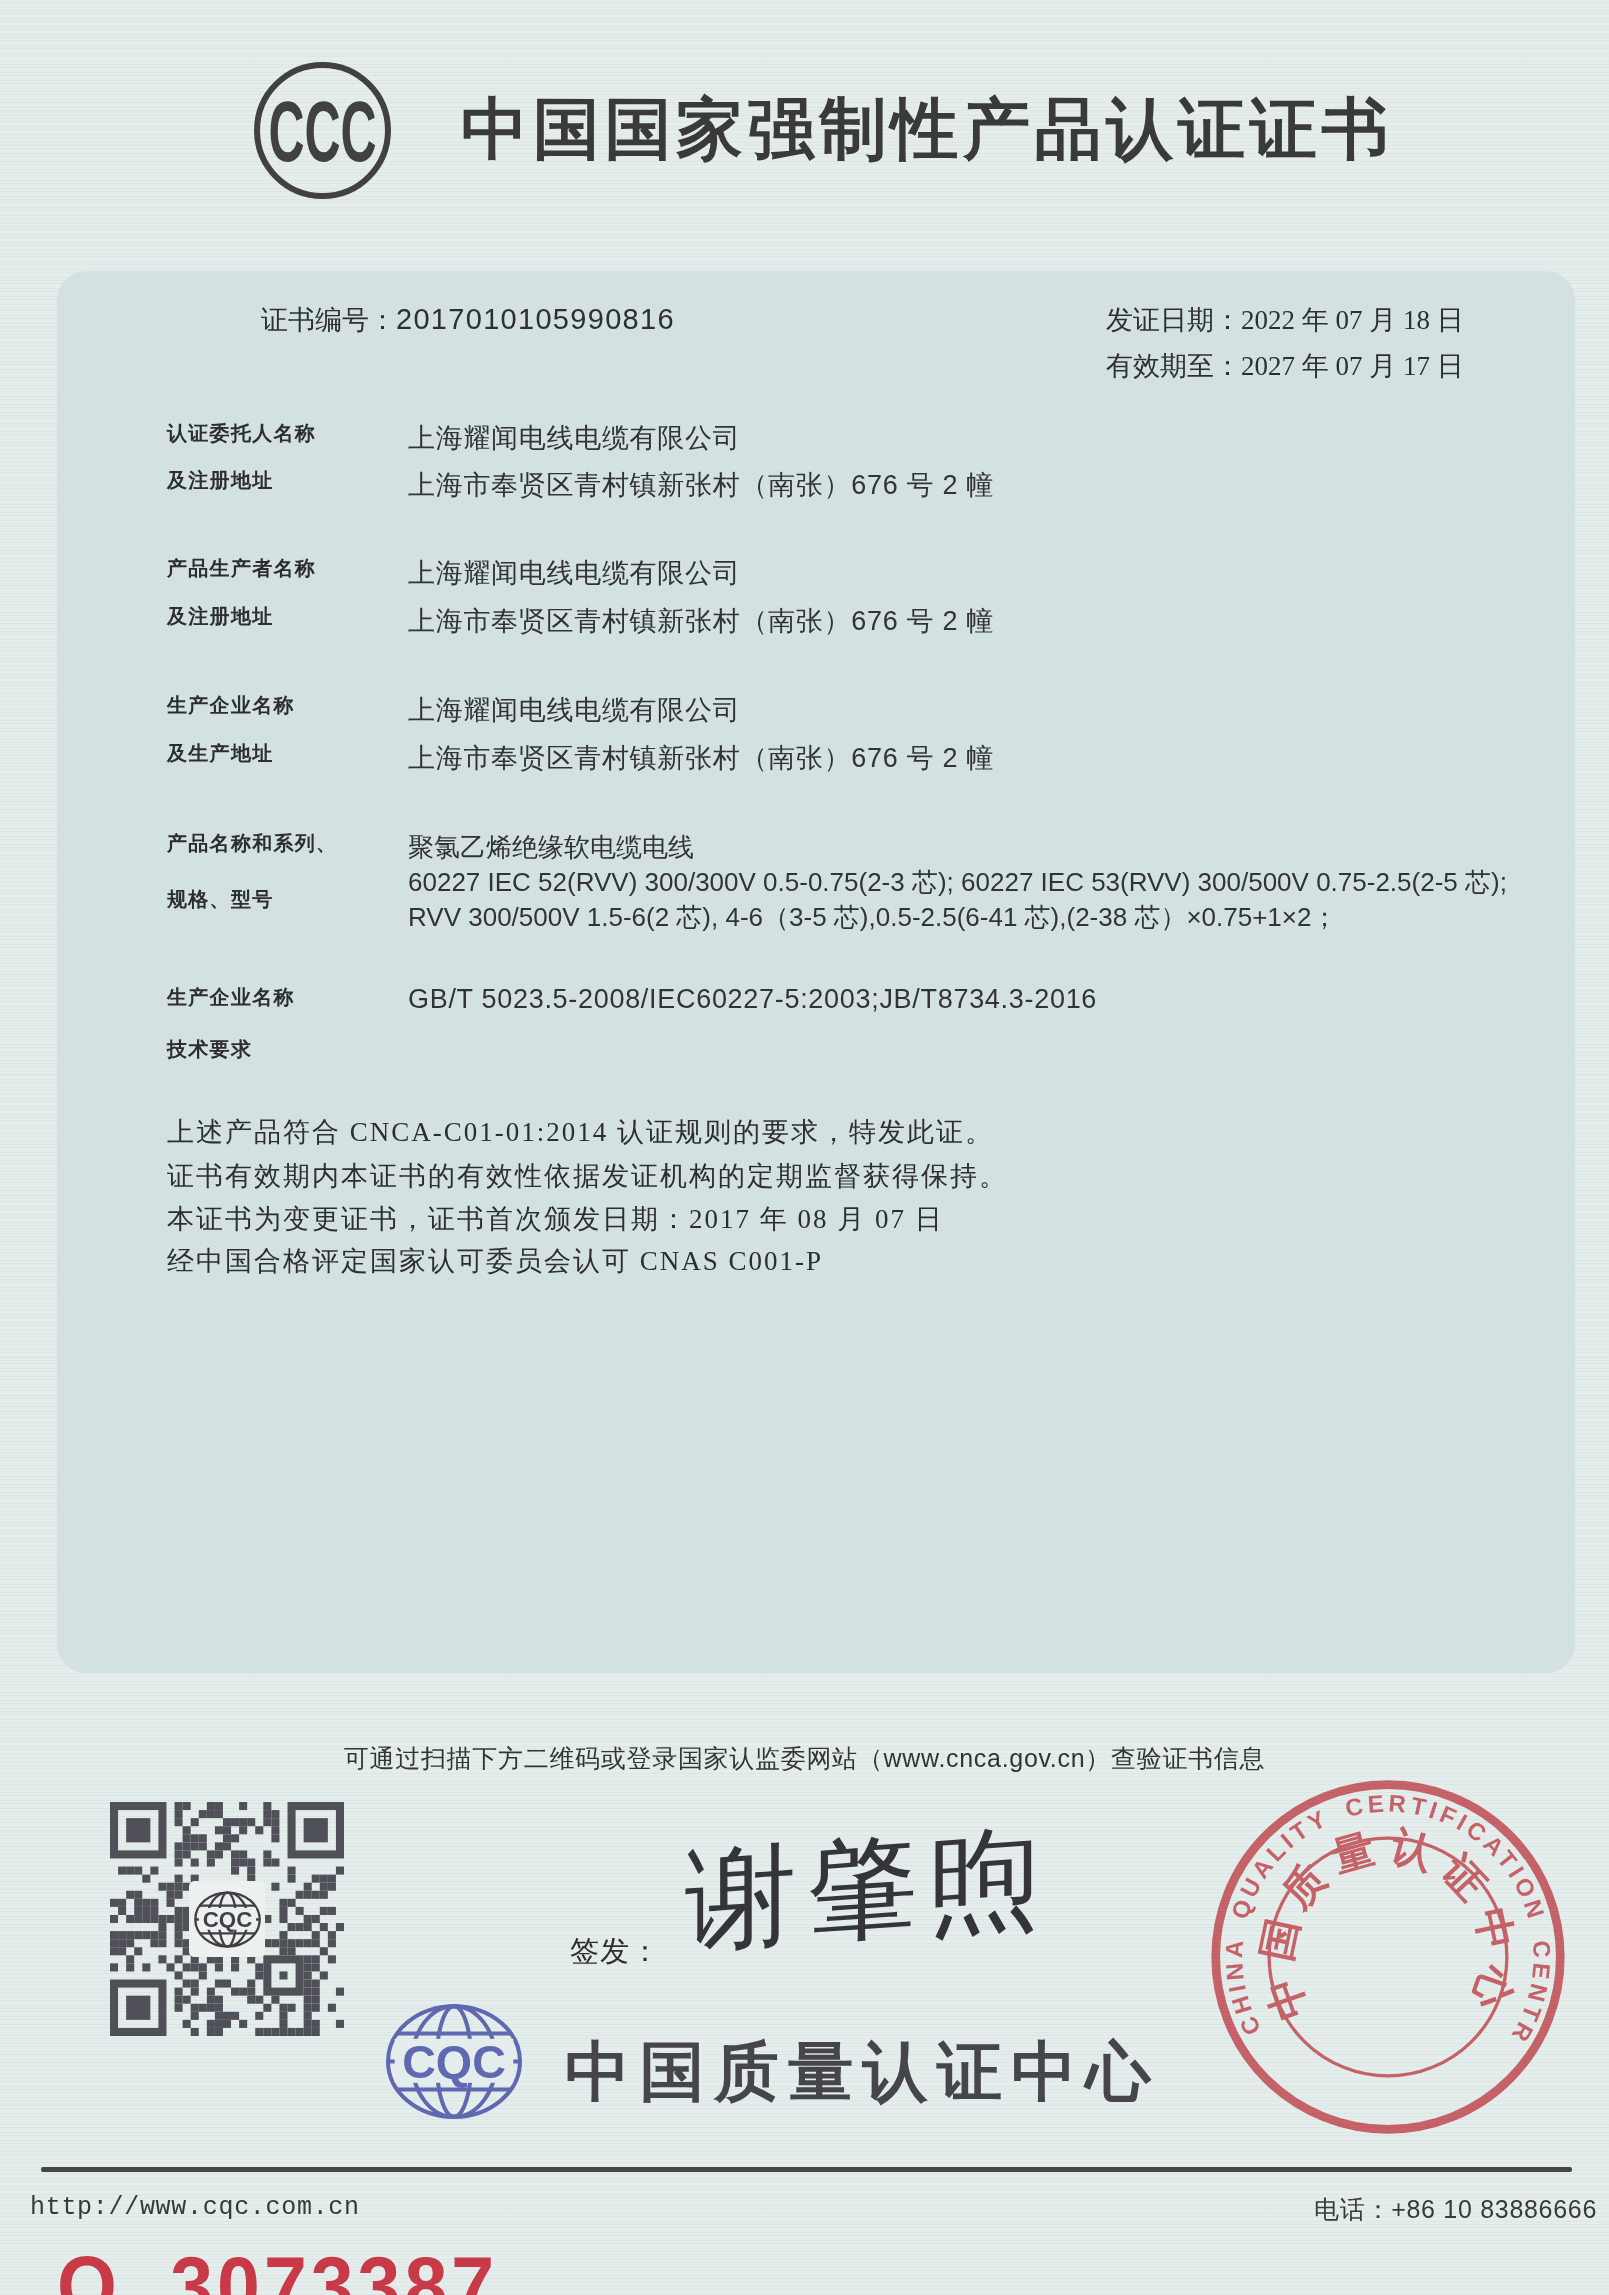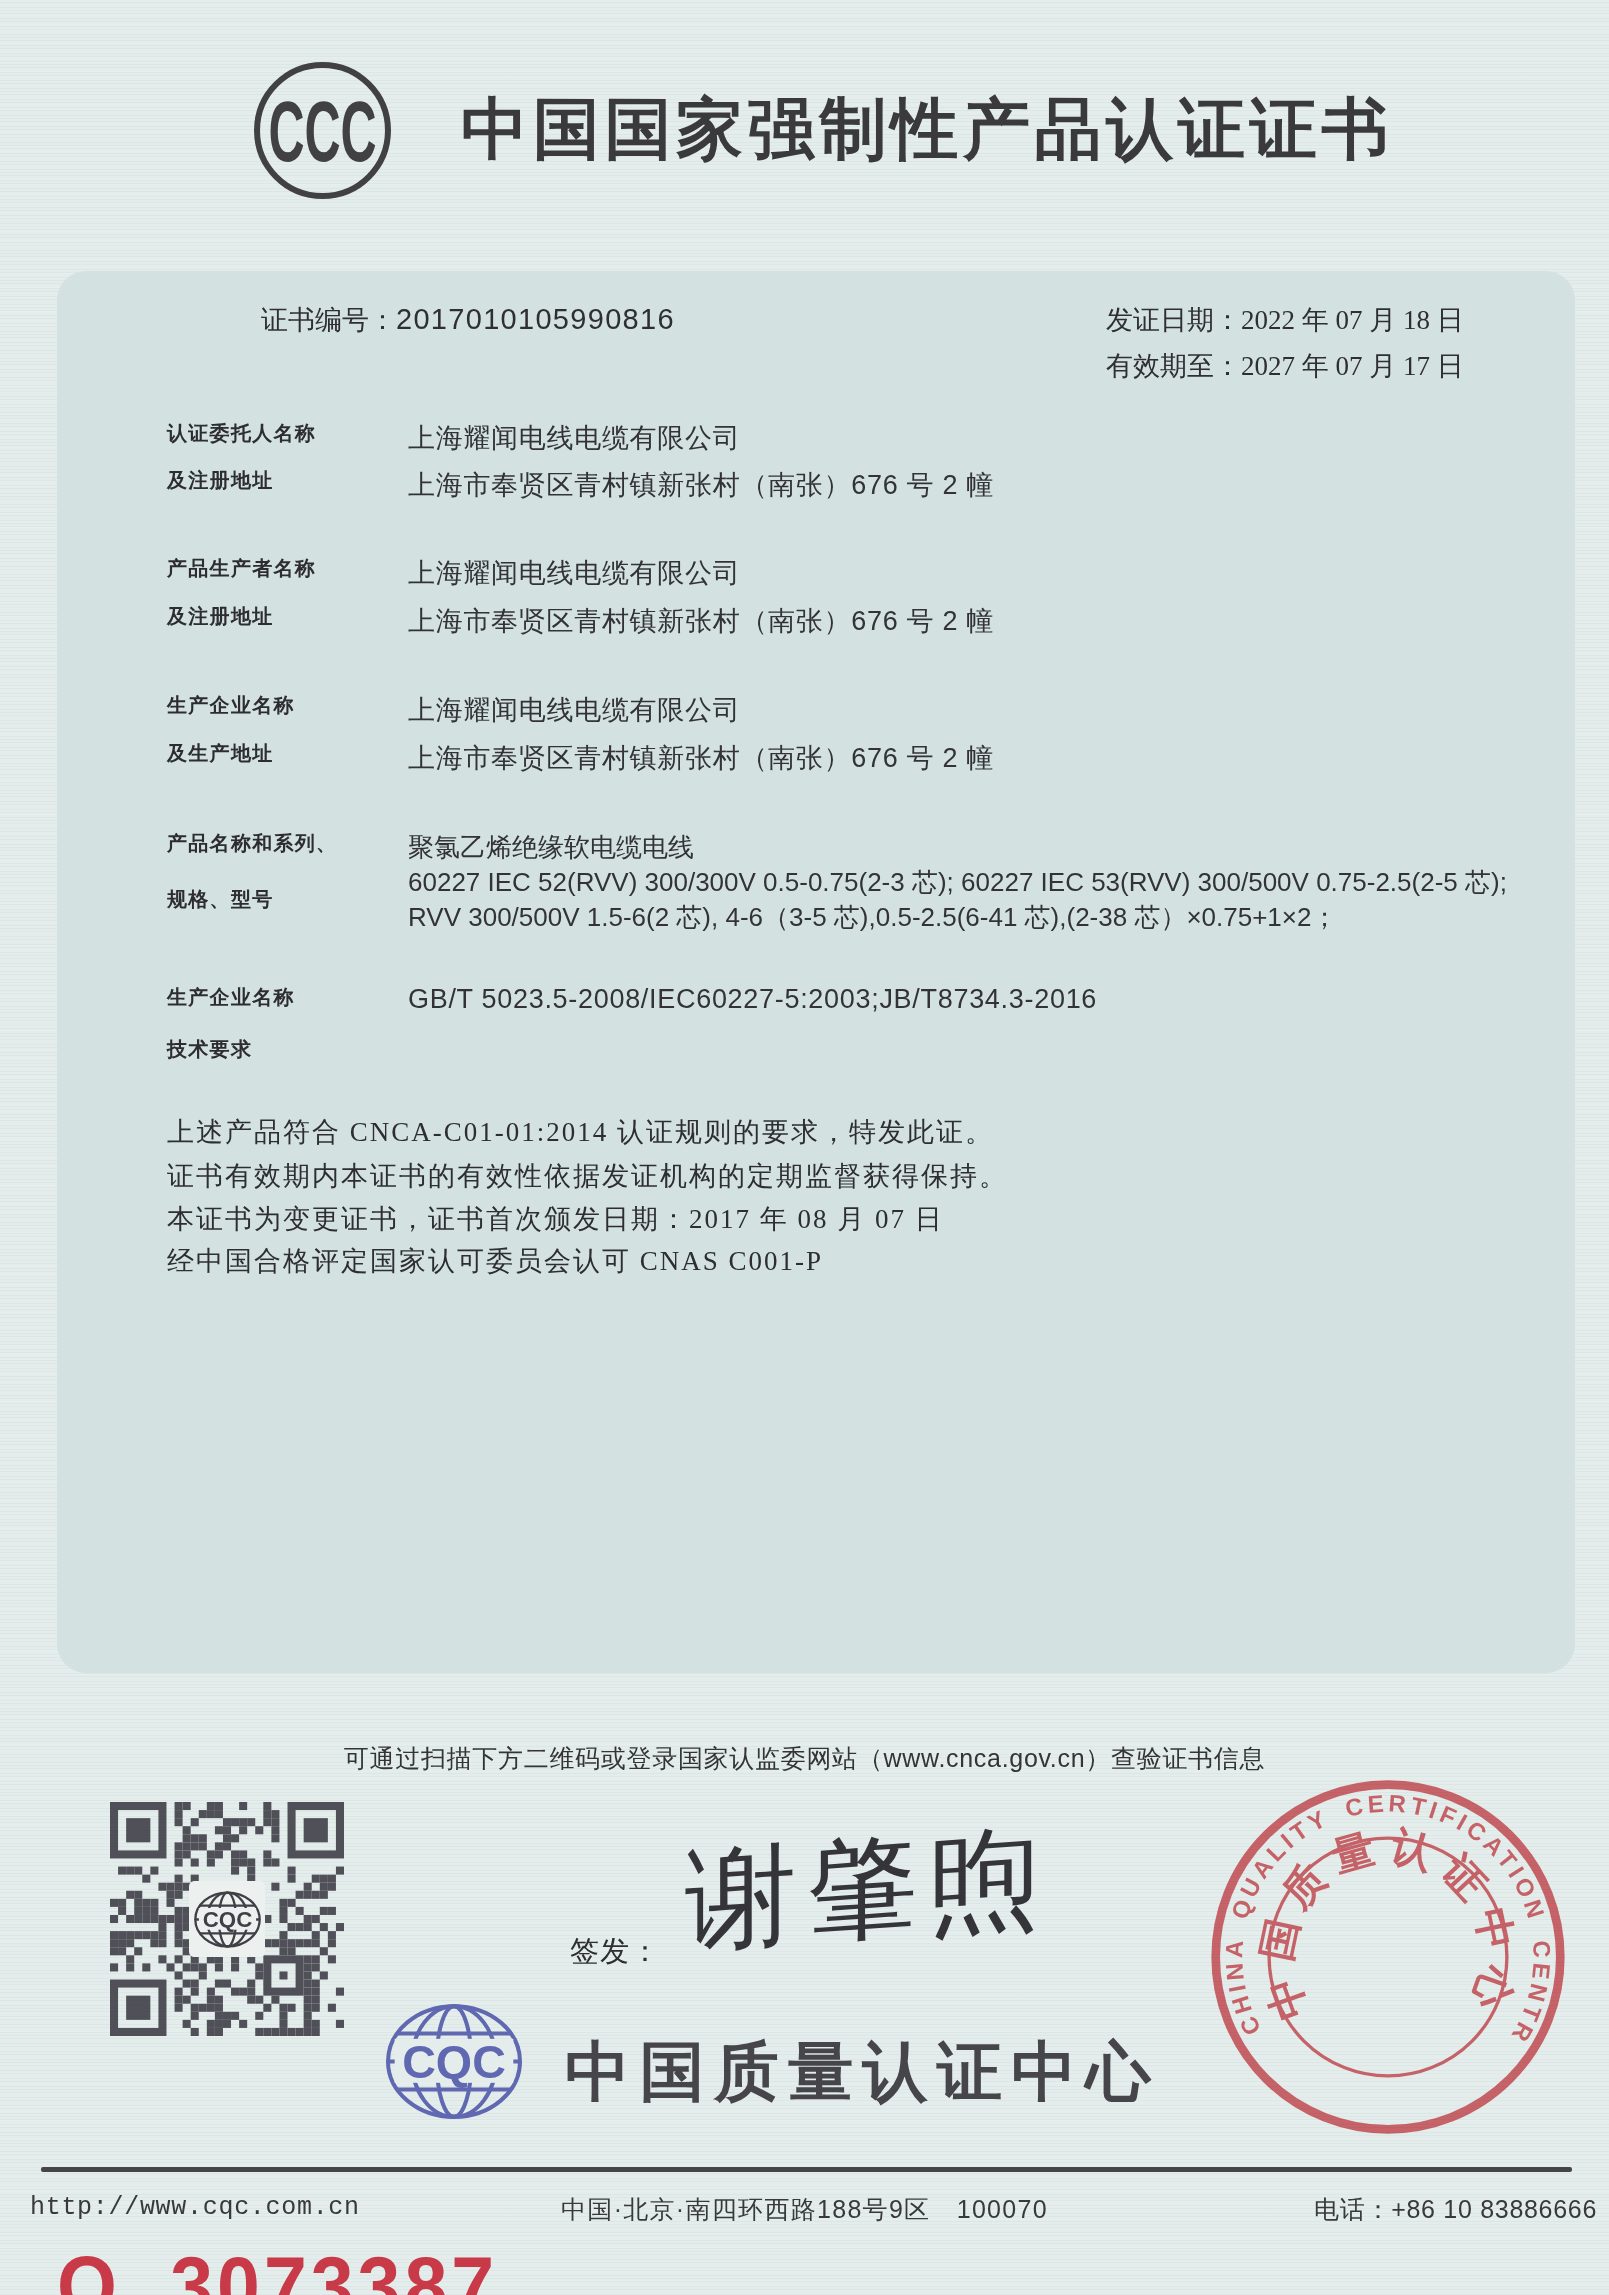--- a/index.html
+++ b/index.html
@@ -421,18 +421,17 @@
     <text font-size="36" font-weight="600" letter-spacing="6" word-spacing="10" fill="#dc5f66">
       <textPath href="#stampArcOuter">CHINA QUALITY CERTIFICATION CENTRE</textPath>
     </text>
     <text font-size="62" font-weight="700" letter-spacing="16" fill="#dc5f66" font-family="Liberation Serif, DejaVu Serif, serif">
       <textPath href="#stampArcInner">中国质量认证中心</textPath>
     </text>
   </svg>
 
   <div class="divider"></div>
   <div class="abs foot site">http://www.cqc.com.cn</div>
-  <div class="abs foot addr">中国·北京·南四环西路188号9区　100070</div>
   <div class="abs foot phone">电话：+86 10 83886666</div>
   <div class="serial" style="color: rgb(201, 58, 72);">Q 3073387</div>
 
 </div>
 
 
 </body></html>

